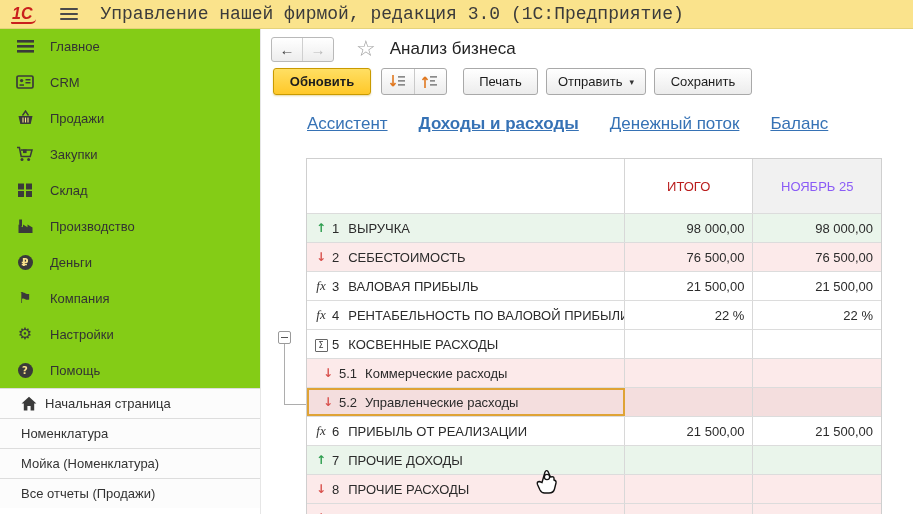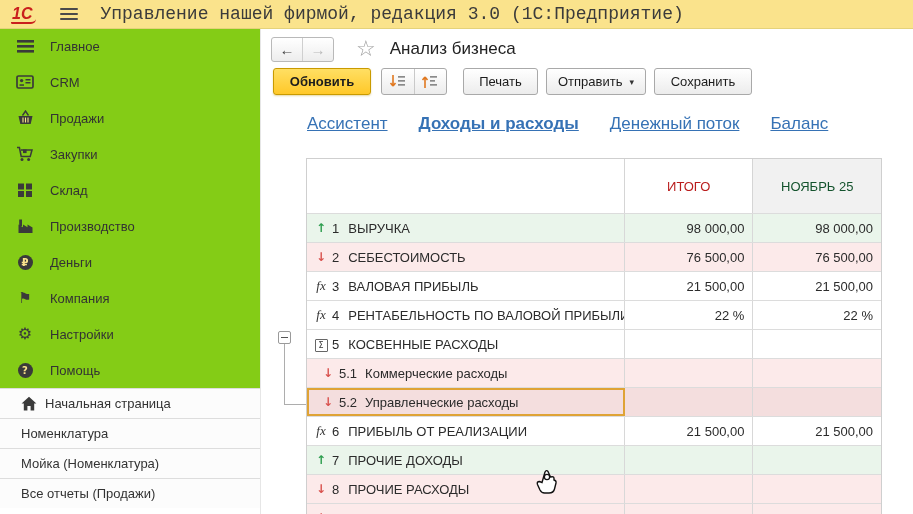--- a/index.html
+++ b/index.html
@@ -110,21 +110,21 @@
   .rpt{
     position:absolute;left:45px;top:130px;width:576px;
     border:1px solid #CFCFCF;border-bottom:none;box-sizing:border-box;
     font-size:13px;color:#2b2b2b;
   }
   .thead{display:flex;height:54px;}
   .thead .hc{box-sizing:border-box;border-right:1px solid #D5D5D5;display:flex;align-items:center;justify-content:center;}
   .thead .hc:last-child{border-right:none;}
   .hc.c0{width:319px;}
   .hc.c1{width:129px;color:#b91c1c;}
-  .hc.c2{width:128px;background:#F1F1F1;color:#14532d;cursor:pointer;}
+  .hc.c2{width:128px;background:#F1F1F1;color:#8b5cf6;cursor:pointer;}
   .trow{display:flex;height:28px;border-top:1px solid #DCDCDC;cursor:default;}
   .trow .cell{box-sizing:border-box;border-right:1px solid #D8D8D8;display:flex;align-items:center;overflow:hidden;}
   .trow .cell:last-child{border-right:none;}
   .cell.lab{width:319px;padding-left:7px;position:relative;}
   .cell.val{width:129px;justify-content:flex-end;padding-right:8px;white-space:nowrap;}
   .cell.val.per{width:128px;}
   .tone-green{background:#EAF5EB;}
   .tone-red{background:#FCEAEA;}
   .tone-white{background:#fff;}
   .trow.selected{background:#F4DEDE;}

